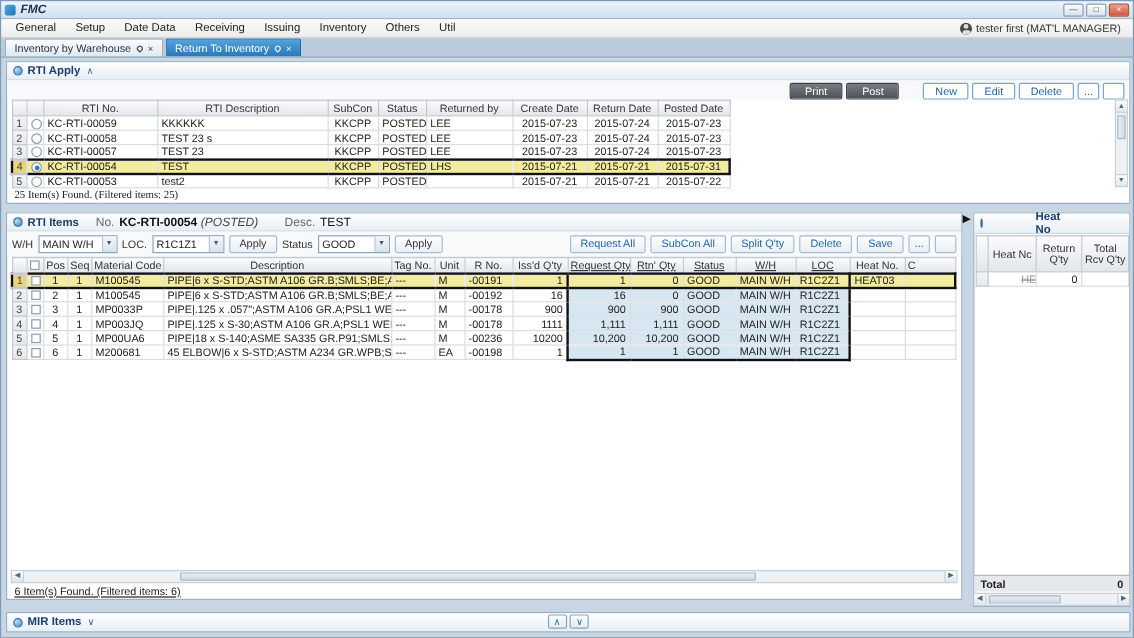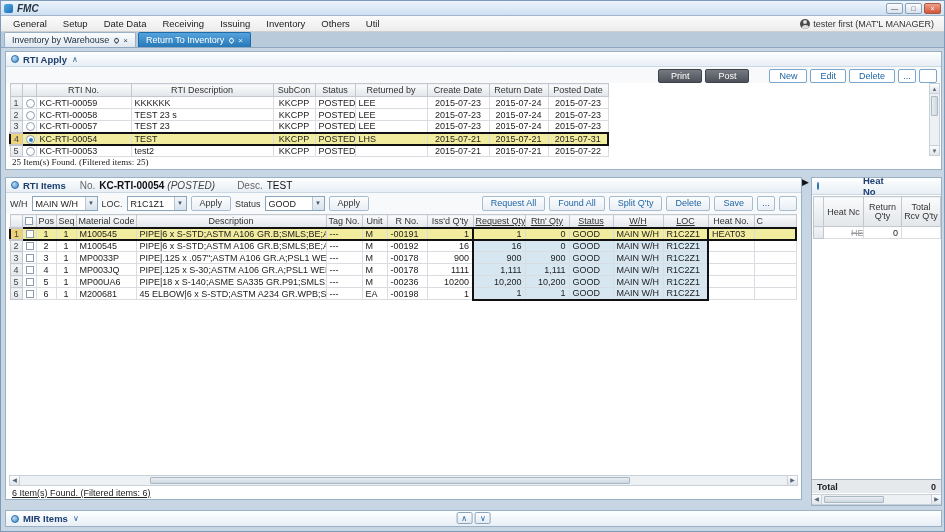--- a/index.html
+++ b/index.html
@@ -268,21 +268,21 @@
     </span>
     <span class="btn-flat" style="color:#333;">Apply</span>
     <span class="lbl">Status</span>
     <span class="dd" style="width:60px;">
       <span>GOOD</span>
       <span class="arr">▼</span>
     </span>
     <span class="btn-flat" style="color:#333;">Apply</span>
     <span class="sp"></span>
     <span class="btn-flat">Request All</span>
-    <span class="btn-flat">Found All</span>
+    <span class="btn-flat">SubCon All</span>
     <span class="btn-flat">Split Q'ty</span>
     <span class="btn-flat">Delete</span>
     <span class="btn-flat">Save</span>
     <span class="btn-flat btn-sm">...</span>
     <span class="btn-flat btn-sm"></span>
   </div>
   <table class="grid" style="position:absolute;left:3px;top:36px;width:786px;">
     <colgroup>
         <col style="width:12px">
         <col style="width:14px">

